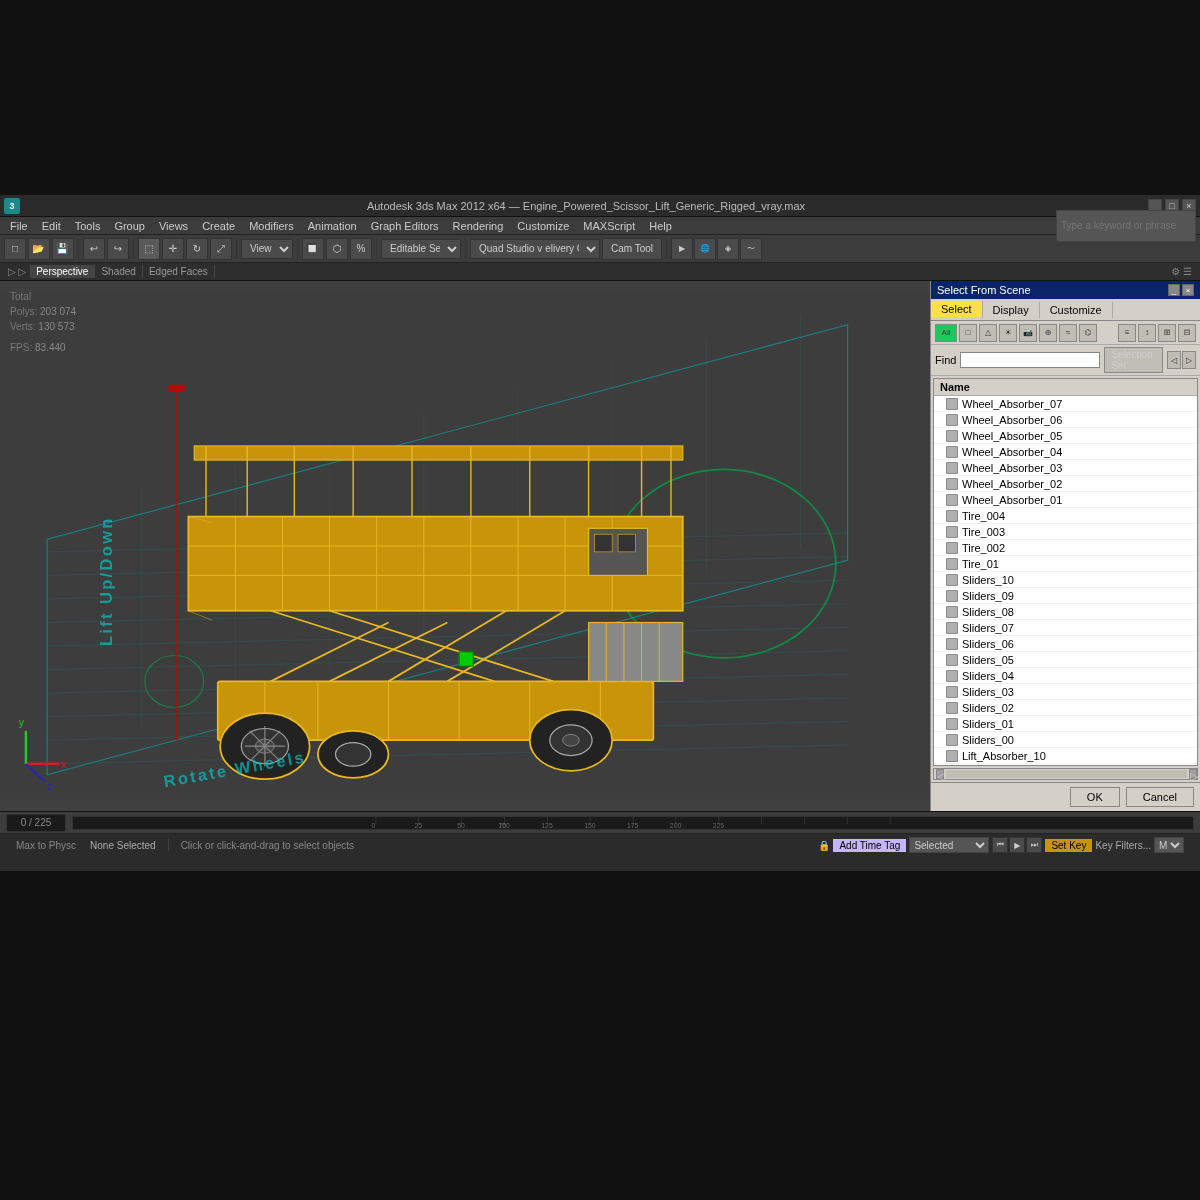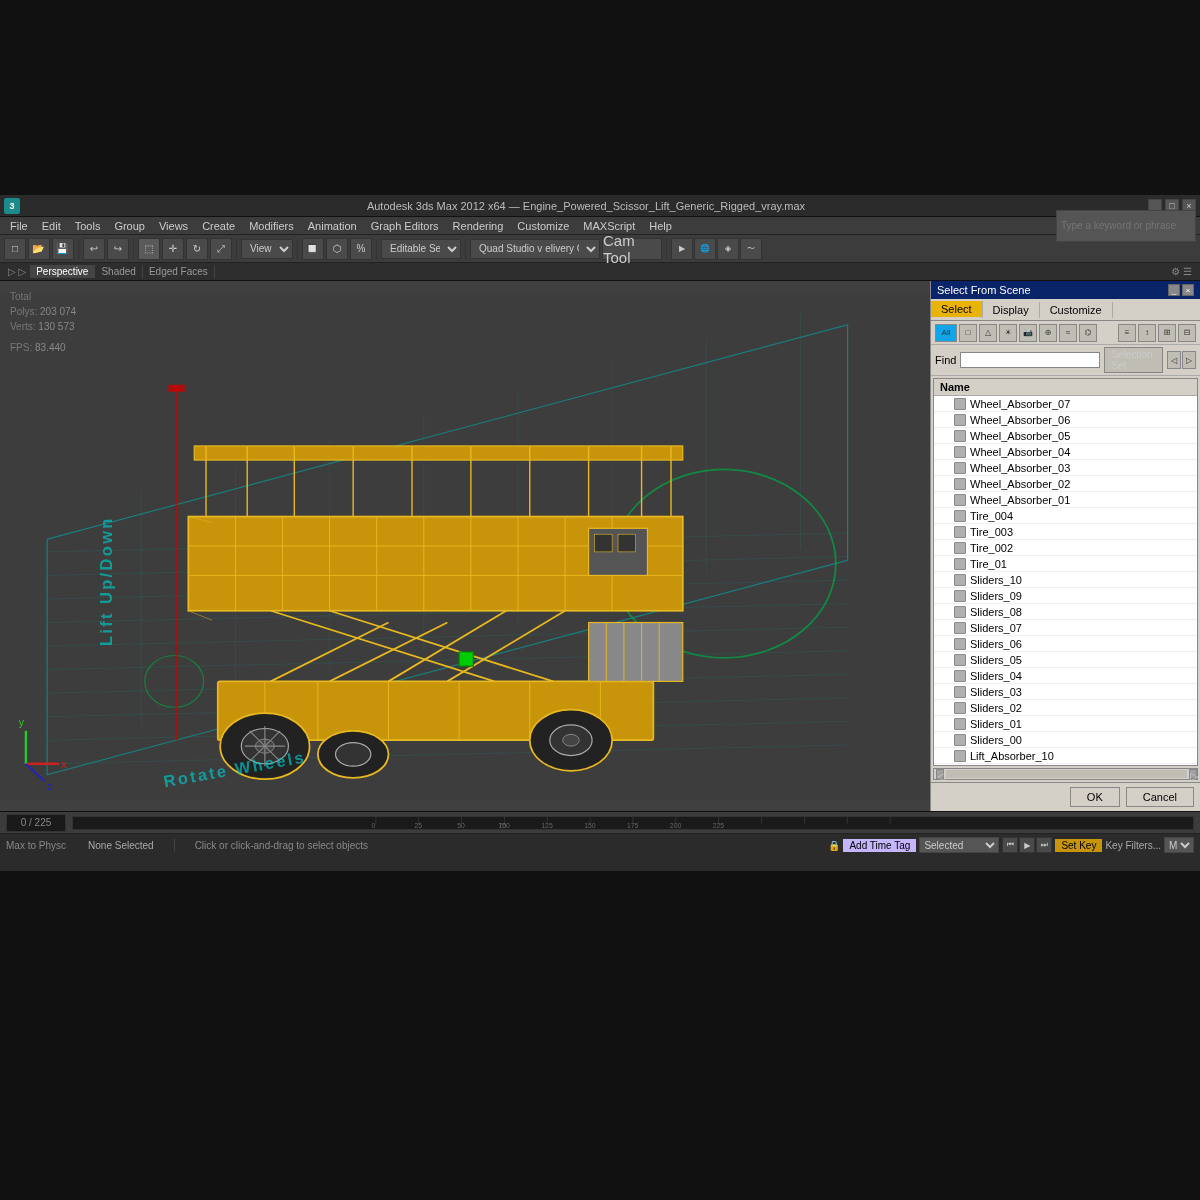--- a/index.html
+++ b/index.html
@@ -226,21 +226,21 @@
       border-bottom: 1px solid #888;
     }
     .panel-tab {
       padding: 2px 10px;
       font-size: 11px;
       color: #000;
       cursor: pointer;
       border-right: 1px solid #aaa;
     }
     .panel-tab.active {
-      background: #eab308;
+      background: #fde047;
       border-bottom: 2px solid #d4d0c8;
     }
     .panel-toolbar {
       height: 24px;
       background: #d4d0c8;
       display: flex;
       align-items: center;
       padding: 2px 4px;
       gap: 2px;
       border-bottom: 1px solid #aaa;
@@ -250,21 +250,21 @@
       height: 18px;
       background: #c0bdb5;
       border: 1px solid #888;
       display: flex;
       align-items: center;
       justify-content: center;
       font-size: 9px;
       cursor: pointer;
       color: #333;
     }
-    .panel-tool-btn.active { background: #0ea5e9; }
+    .panel-tool-btn.active { background: #22c55e; }
     .find-row {
       display: flex;
       align-items: center;
       padding: 2px 4px;
       gap: 4px;
       border-bottom: 1px solid #aaa;
       background: #d4d0c8;
     }
     .find-label {
       font-size: 11px;
@@ -298,21 +298,21 @@
       padding: 2px 6px;
       font-size: 11px;
       font-weight: bold;
       color: #000;
       background: #d4d0c8;
       border-bottom: 1px solid #aaa;
     }
     .object-item {
       display: flex;
       align-items: center;
-      padding: 1px 20px;
+      padding: 1px 12px;
       font-size: 11px;
       color: #000;
       cursor: pointer;
       border-bottom: 1px solid #f0f0f0;
       height: 16px;
     }
     .object-icon {
       width: 12px;
       height: 12px;
       border: 1px solid #888;
@@ -362,22 +362,22 @@
       height: 14px;
       background: #1a1a1a;
       border: 1px solid #333;
       position: relative;
     }
     .timeline-bottom {
       height: 22px;
       background: #2b2b2b;
       display: flex;
       align-items: center;
-      padding: 0 6px;
-      gap: 16px;
+      padding: 0 16px;
+      gap: 8px;
       font-size: 10px;
       color: #888;
     }
 
     
     .bottom-area {
       width: 1200px;
       height: 345px;
       background: #111;
     }
@@ -452,21 +452,21 @@
     <div class="toolbar-btn">⬡</div>
     <div class="toolbar-btn">%</div>
     <div class="toolbar-separator"></div>
     <select class="toolbar-dropdown" style="width:80px;">
       <option>Editable Selection</option>
     </select>
     <div class="toolbar-separator"></div>
     <select class="toolbar-dropdown" style="width:130px;">
       <option>Quad Studio v elivery Check</option>
     </select>
-    <div class="toolbar-btn" style="width:60px; font-size:15px;">Cam Tool</div>
+    <div class="toolbar-btn" style="width:60px; font-size:10px;">Cam Tool</div>
     <div class="toolbar-separator"></div>
 
     <div style="display:flex; gap:1px;">
       <div class="toolbar-btn" style="font-size:8px;">▶</div>
       <div class="toolbar-btn" style="font-size:8px;">🌐</div>
       <div class="toolbar-btn" style="font-size:8px;">◈</div>
       <div class="toolbar-btn" style="font-size:8px;">〜</div>
     </div>
   </div>
 

